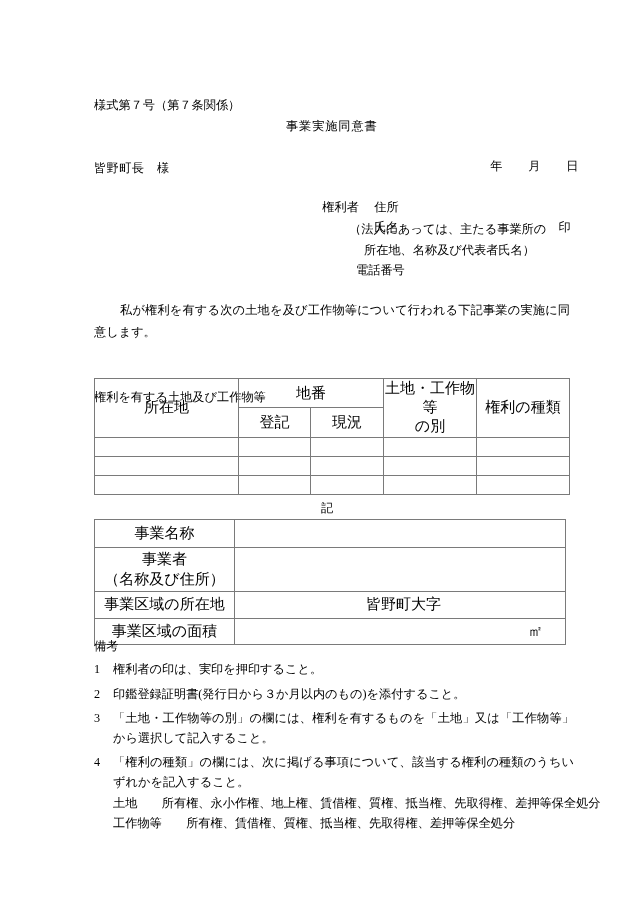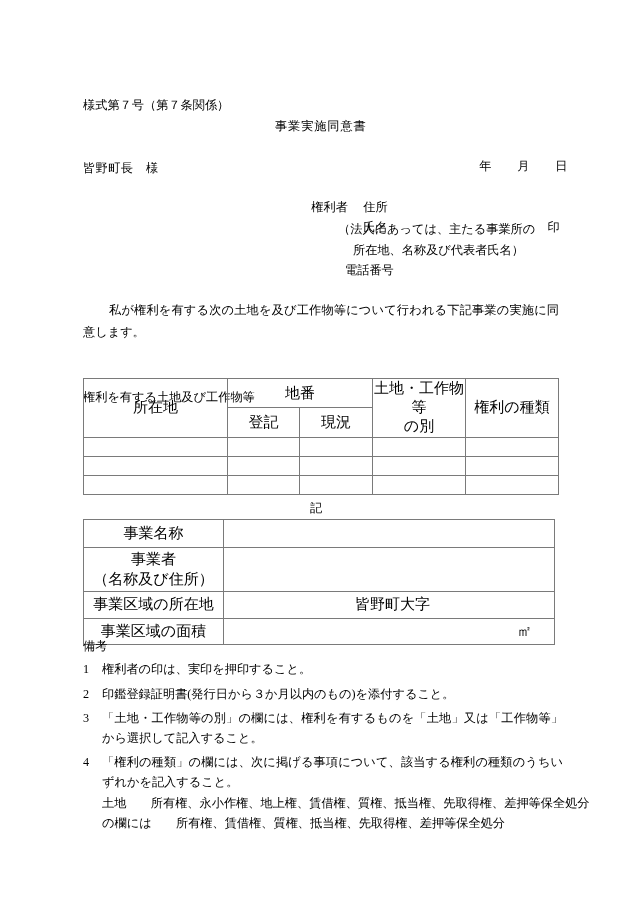--- a/index.html
+++ b/index.html
@@ -13,21 +13,21 @@
     height: 903px;
     position: relative;
     font-family: "Liberation Serif", "DejaVu Serif", serif;
     color: #000000;
     font-size: 12.2px;
     line-height: 1.55;
     overflow: hidden;
   }
   .page {
     position: absolute;
-    left: 5px; top: 0;
+    left: 16px; top: 0;
     width: 546px;
     height: 903px;
     box-sizing: border-box;
     padding: 0;
   }
 
   
   .abs { position: absolute; white-space: pre; }
 
   .form-no     { left: 78px;  top: 96px; }
@@ -265,16 +265,16 @@
     <div class="note-item">
       <span class="note-num">3</span>
       <span class="note-text">「土地・工作物等の別」の欄には、権利を有するものを「土地」又は「工作物等」から選択して記入すること。</span>
     </div>
     <div class="note-item">
       <span class="note-num">4</span>
       <span class="note-text">「権利の種類」の欄には、次に掲げる事項について、該当する権利の種類のうちいずれかを記入すること。</span>
     </div>
 
     <div class="note-sub">土地　　所有権、永小作権、地上権、賃借権、質権、抵当権、先取得権、差押等保全処分</div>
-    <div class="note-sub">の欄には　　所有権、賃借権、質権、抵当権、先取得権、差押等保全処分</div>
+    <div class="note-sub">工作物等　　所有権、賃借権、質権、抵当権、先取得権、差押等保全処分</div>
   </div>
 
 </div>
 
 </body></html>

